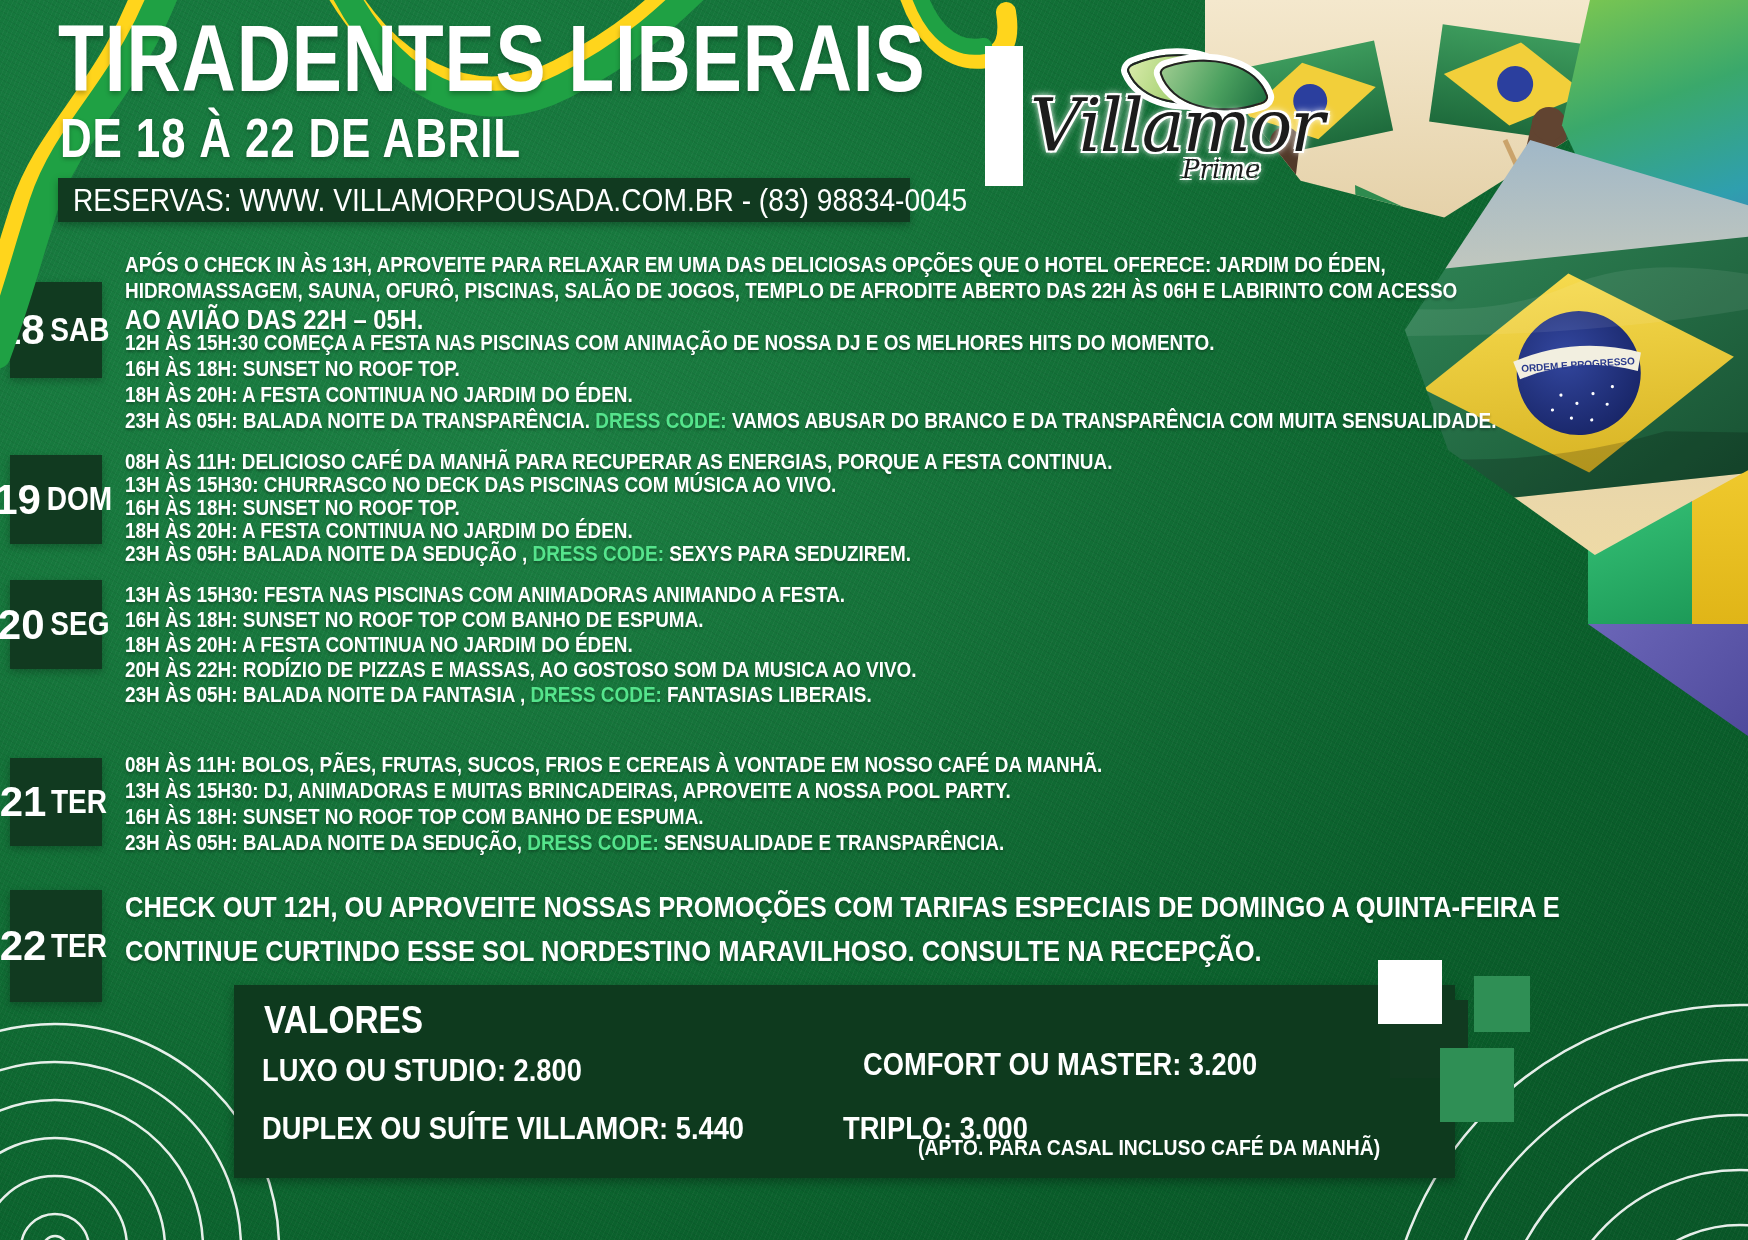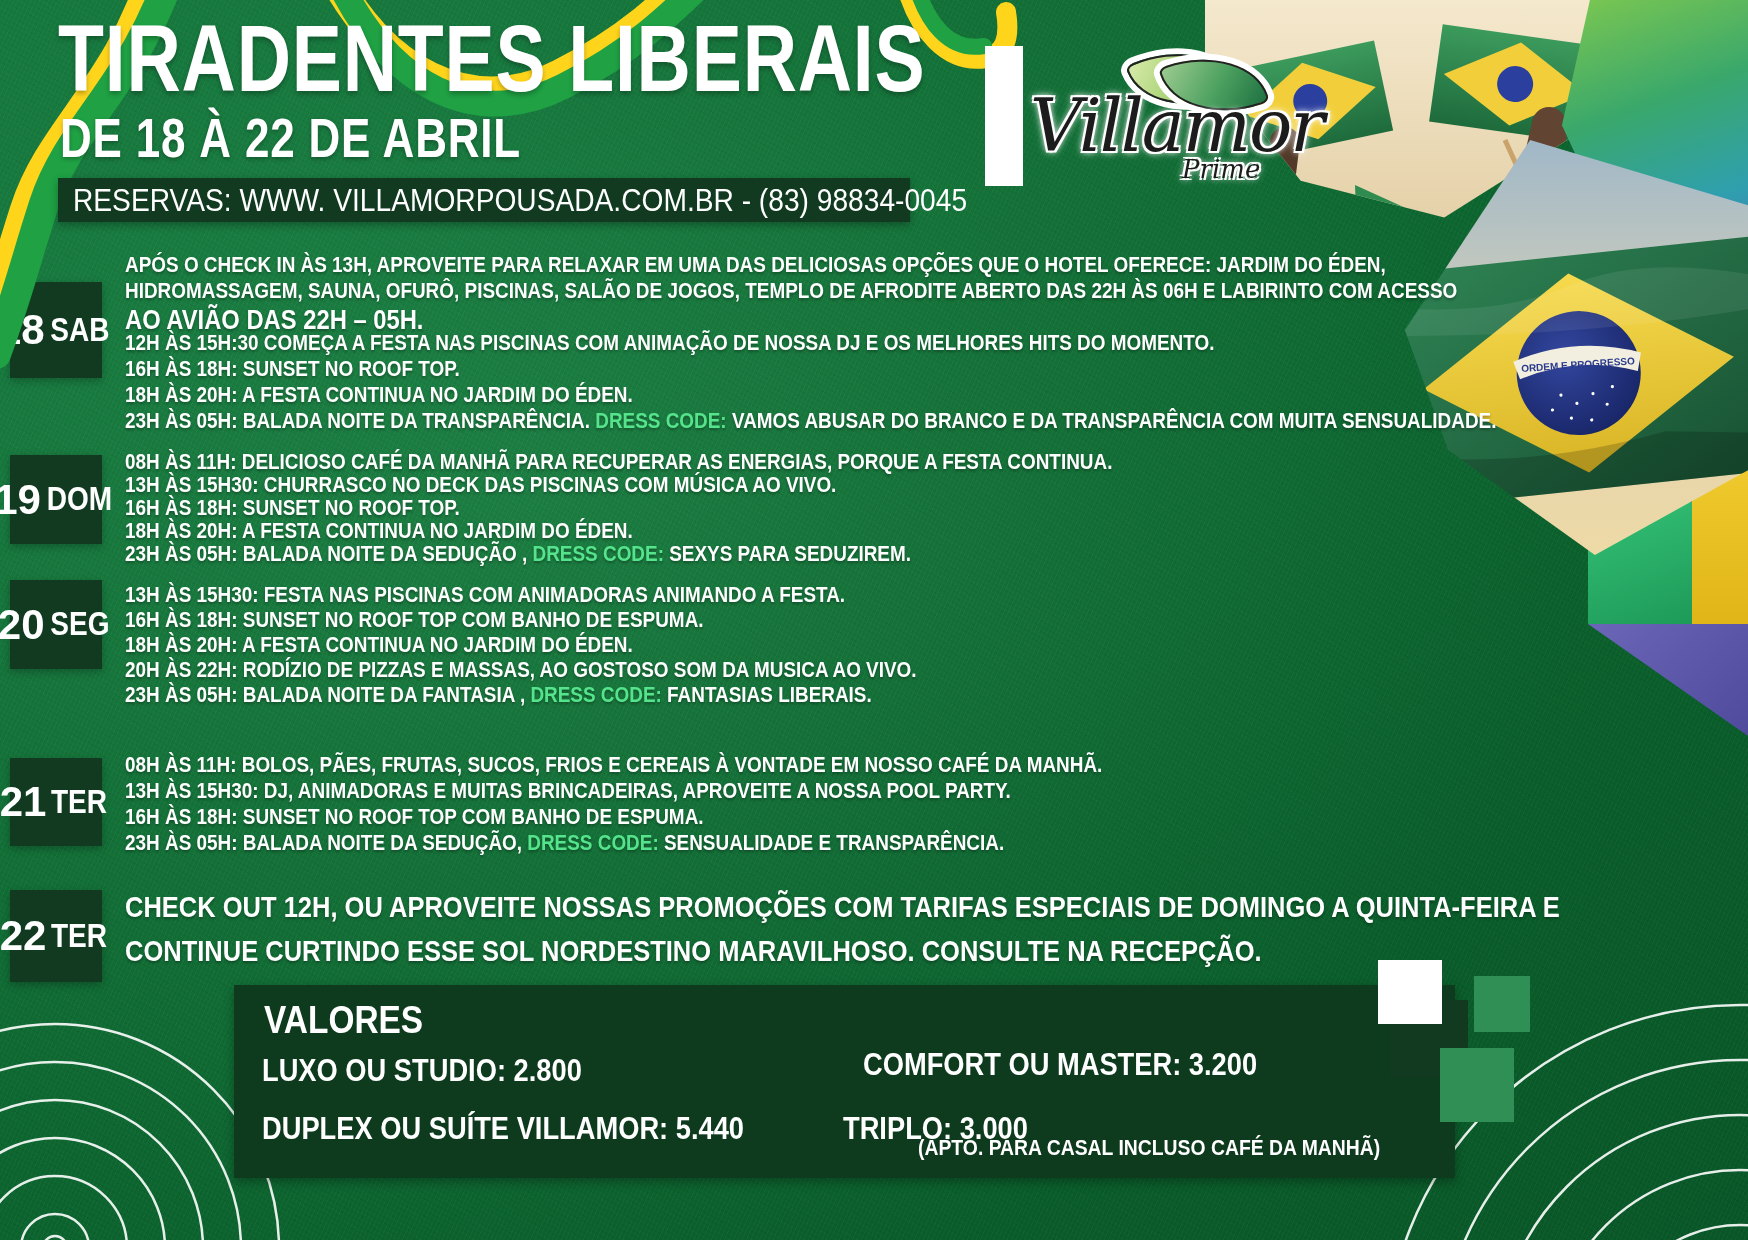--- a/index.html
+++ b/index.html
@@ -269,21 +269,21 @@
       <div class="day-box" style="top: 758px; height: 88px;">
         <div class="day-num">21</div>
         <div class="day-wd">TER</div>
       </div>
       <div class="sec" style="top: 753px;">
         <div class="sline" style="height: 26px; font-size: 21.5px;"><span class="cond"><span>08H ÀS 11H: BOLOS, PÃES, FRUTAS, SUCOS, FRIOS E CEREAIS À VONTADE EM NOSSO CAFÉ DA MANHÃ.</span></span></div>
         <div class="sline" style="height: 26px; font-size: 21.5px;"><span class="cond"><span>13H ÀS 15H30: DJ, ANIMADORAS E MUITAS BRINCADEIRAS, APROVEITE A NOSSA POOL PARTY.</span></span></div>
         <div class="sline" style="height: 26px; font-size: 21.5px;"><span class="cond"><span>16H ÀS 18H: SUNSET NO ROOF TOP COM BANHO DE ESPUMA.</span></span></div>
         <div class="sline" style="height: 26px; font-size: 21.5px;"><span class="cond"><span>23H ÀS 05H:  BALADA NOITE DA SEDUÇÃO, </span><span class="mint">DRESS CODE:</span><span> SENSUALIDADE E TRANSPARÊNCIA.</span></span></div>
       </div>
-      <div class="day-box" style="top: 890px; height: 92px;">
+      <div class="day-box" style="top: 890px; height: 112px;">
         <div class="day-num">22</div>
         <div class="day-wd">TER</div>
       </div>
       <div class="sec" style="top: 890px;">
         <div class="sline" style="height: 44px; font-size: 30px;"><span class="cond2" style="transform: scaleX(0.85);"><span>CHECK OUT 12H, OU APROVEITE NOSSAS PROMOÇÕES COM TARIFAS ESPECIAIS DE DOMINGO A QUINTA-FEIRA E</span></span></div>
         <div class="sline" style="height: 44px; font-size: 30px;"><span class="cond2" style="transform: scaleX(0.85);"><span>CONTINUE CURTINDO ESSE SOL NORDESTINO MARAVILHOSO. CONSULTE NA RECEPÇÃO.</span></span></div>
       </div>
     </div>
 
   <div id="valores">

